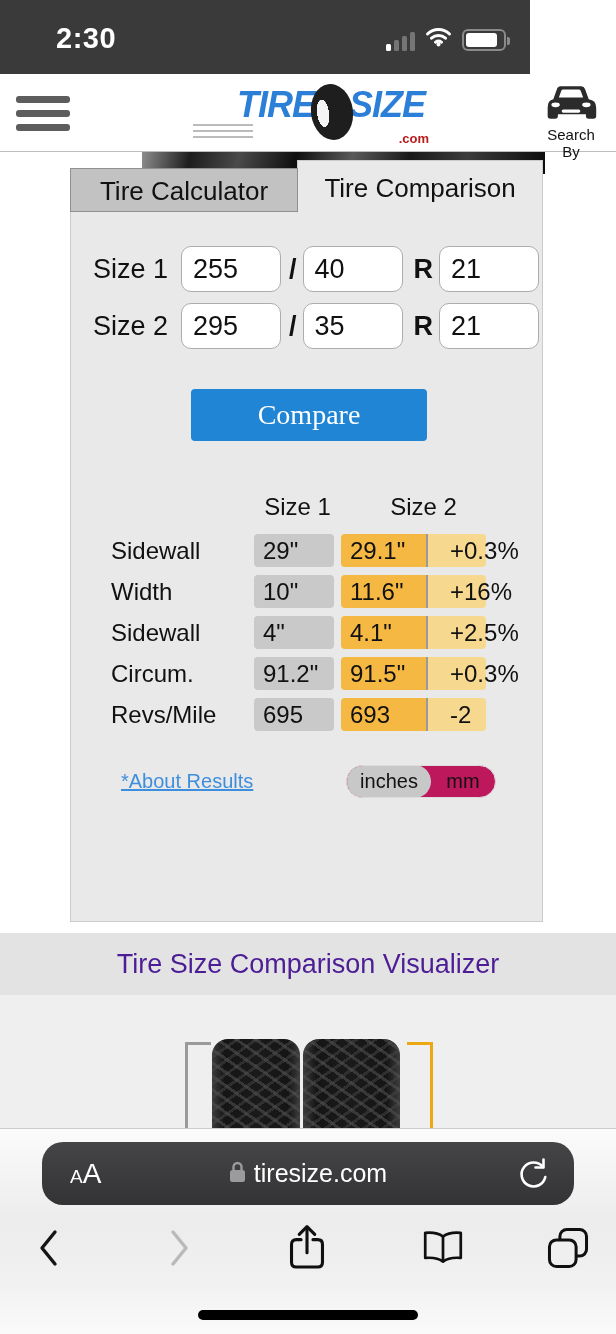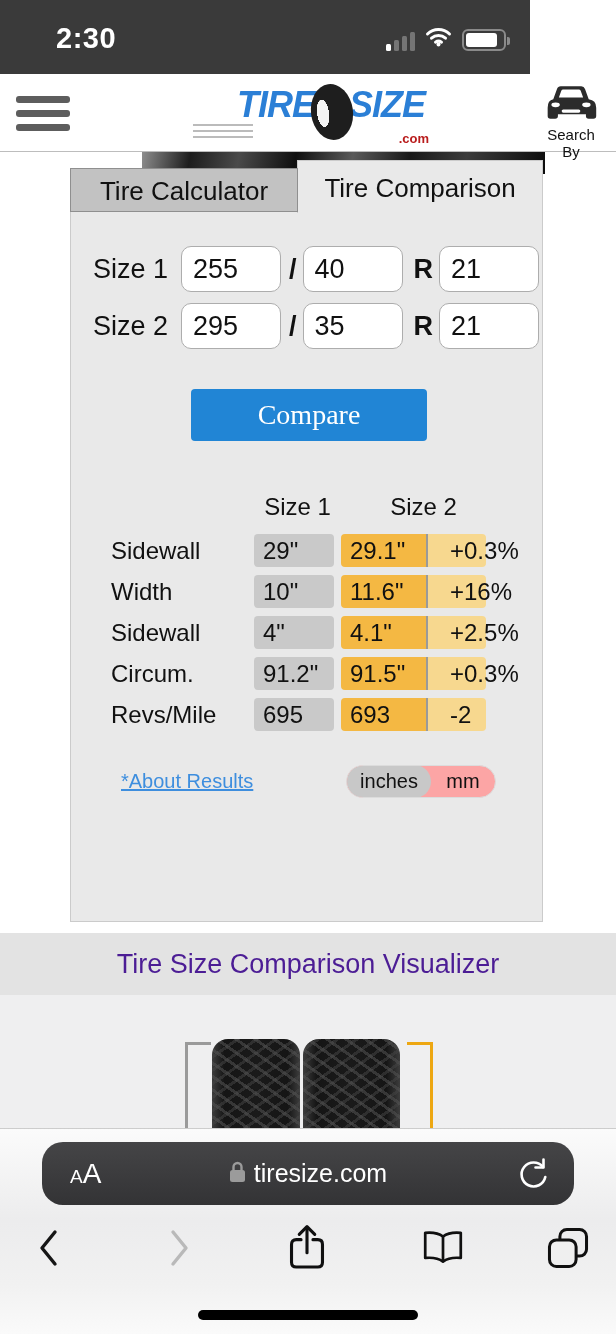--- a/index.html
+++ b/index.html
@@ -62,21 +62,21 @@
   .r-head .h2 { width:165px; text-align:center; }
   .r-row { display:flex; align-items:center; margin:0 0 8px 40px; }
   .r-label { width:143px; font-size:24px; color:#111; }
   .cell { height:33px; line-height:33px; font-size:24px; color:#111; padding-left:9px; }
   .c1 { width:80px; background:#c9c9c9; border-radius:4px; margin-right:7px; }
   .c2 { width:85px; background:#f4b843; border-radius:4px 0 0 4px; }
   .c3 { width:60px; background:#f7d88f; border-radius:0 4px 4px 0; border-left:2px solid #9a9a9a; padding-left:22px; }
 
   .panel-footer { display:flex; align-items:center; justify-content:space-between; margin:34px 46px 0 50px; }
   .about-link { font-size:20px; color:#3e8ede; text-decoration:underline; cursor:pointer; }
-  .unit-toggle { display:flex; align-items:center; width:150px; height:33px; background:#fca5a5; border:1px solid #dcdcdc; border-radius:17px; overflow:hidden; cursor:pointer; }
+  .unit-toggle { display:flex; align-items:center; width:150px; height:33px; background:#be185d; border:1px solid #dcdcdc; border-radius:17px; overflow:hidden; cursor:pointer; }
   .unit-seg { font-size:20px; color:#111; text-align:center; line-height:33px; }
   .unit-inches { width:84px; background:#c8c8c8; border-radius:17px; }
   .unit-mm { flex:1; }
 
   
   .viz-band { position:absolute; top:933px; left:0; width:616px; height:62px; background:#e3e3e3; text-align:center; line-height:62px; font-size:27px; color:#4c1d95; z-index:2; }
   .viz-body { position:absolute; top:995px; left:0; width:616px; height:133px; background:#efeff0; z-index:2; }
   .bracket-l { position:absolute; left:185px; top:47px; width:26px; height:86px; border-top:3px solid #9a9a9a; border-left:3px solid #9a9a9a; }
   .bracket-r { position:absolute; left:407px; top:47px; width:26px; height:86px; border-top:3px solid #eda712; border-right:3px solid #eda712; }
   .viz-tire { position:absolute; top:44px; height:89px; border-radius:16px 16px 0 0;

